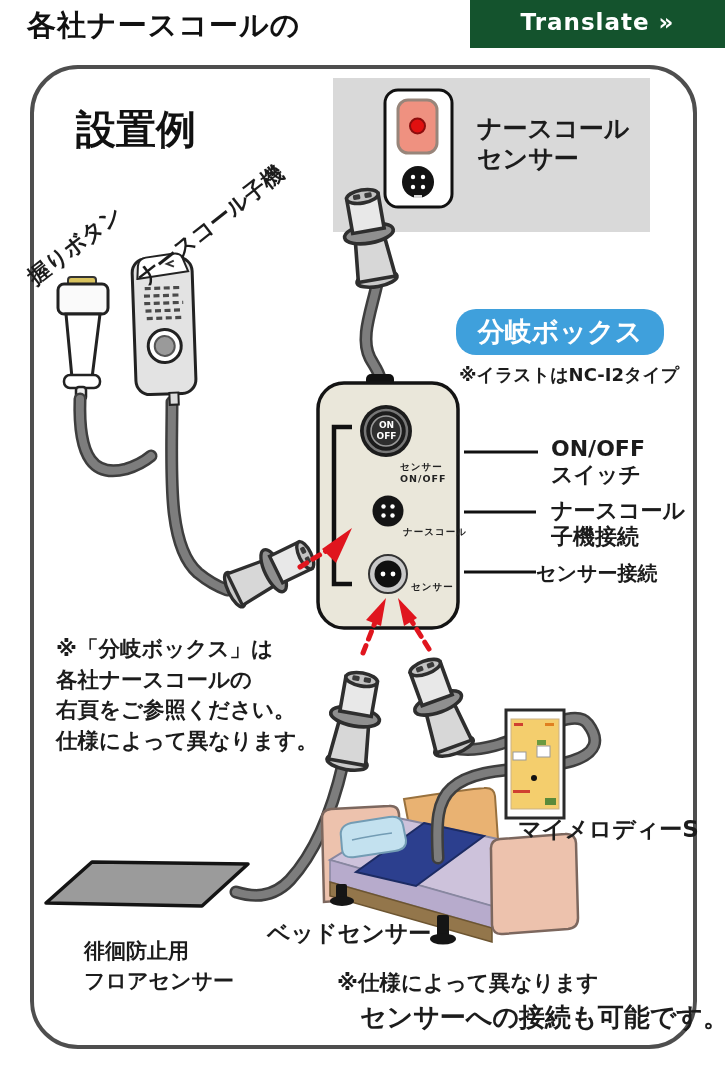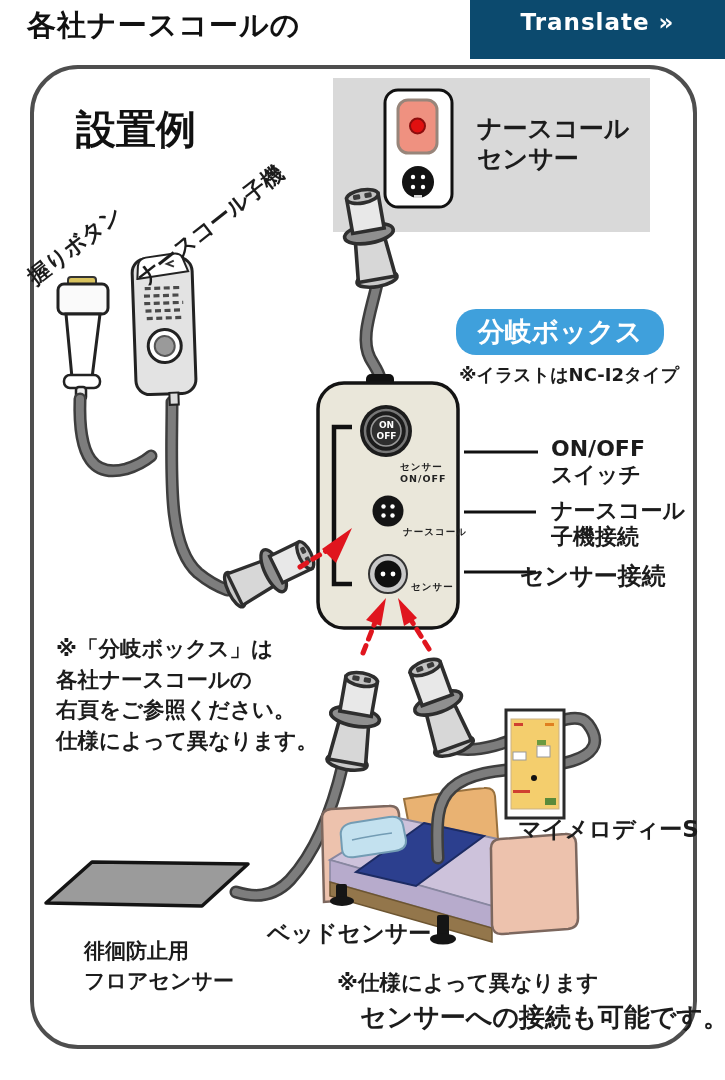--- a/index.html
+++ b/index.html
@@ -1,32 +1,32 @@
 <!DOCTYPE html>
 <html><head>
 <meta charset="utf-8">
 <style>
   html,body{margin:0;padding:0;}
   body{width:725px;height:1080px;position:relative;background:#fff;
        font-family:"DejaVu Sans",sans-serif;overflow:hidden;}
   .abs{position:absolute;}
   .title{left:27px;top:6px;font-size:29px;font-weight:800;color:#111;letter-spacing:1px;}
-  .translate-btn{left:470px;top:0;width:255px;height:59px;background:#0c4a6e;color:#fff;
+  .translate-btn{left:470px;top:0;width:255px;height:48px;background:#14532d;color:#fff;
        font-size:23px;font-weight:700;text-align:center;line-height:45px;cursor:pointer;letter-spacing:1px;}
   .frame{left:30px;top:65px;width:659px;height:976px;border:4.5px solid #4e4e4e;border-radius:48px;background:#fff;}
   svg.art{left:0;top:0;width:725px;height:1080px;pointer-events:none;}
   .lbl{position:absolute;color:#1c1c1c;font-weight:600;white-space:nowrap;}
   .heading{left:76px;top:102px;font-size:40px;font-weight:800;color:#111;}
   .wallpanel-lbl{left:477px;top:114px;font-size:25px;line-height:30px;}
   .pill{left:456px;top:309px;width:208px;height:46px;background:#3fa0dc;border-radius:20px;
         color:#fff;font-size:27px;font-weight:800;text-align:center;line-height:46px;}
   .illust-note{left:459px;top:363px;font-size:18px;font-weight:700;}
   .co1{left:551px;top:436px;font-size:22px;line-height:26px;}
   .co2{left:551px;top:498px;font-size:22px;line-height:26px;}
-  .co3{left:520px;top:560px;font-size:24px;}
+  .co3{left:536px;top:560px;font-size:20px;}
   .rot{transform-origin:left bottom;transform:rotate(-38deg);font-size:22px;font-weight:700;}
   .grip-lbl{left:40px;top:262px;}
   .handset-lbl{left:150px;top:262px;}
   .note{left:56px;top:634px;font-size:21.5px;line-height:30.5px;}
   .mymelody-lbl{left:518px;top:814px;font-size:23px;}
   .bedsensor-lbl{left:267px;top:918px;font-size:23px;}
   .floorsensor-lbl{left:60px;top:936px;font-size:21px;line-height:30px;margin-left:24px;}
   .bnote1{left:337px;top:968px;font-size:21.5px;}
   .bnote2{left:360px;top:1000px;font-size:26px;}
   .boxlbl{font-size:9.5px;font-weight:700;letter-spacing:1px;color:#222;line-height:12px;}

